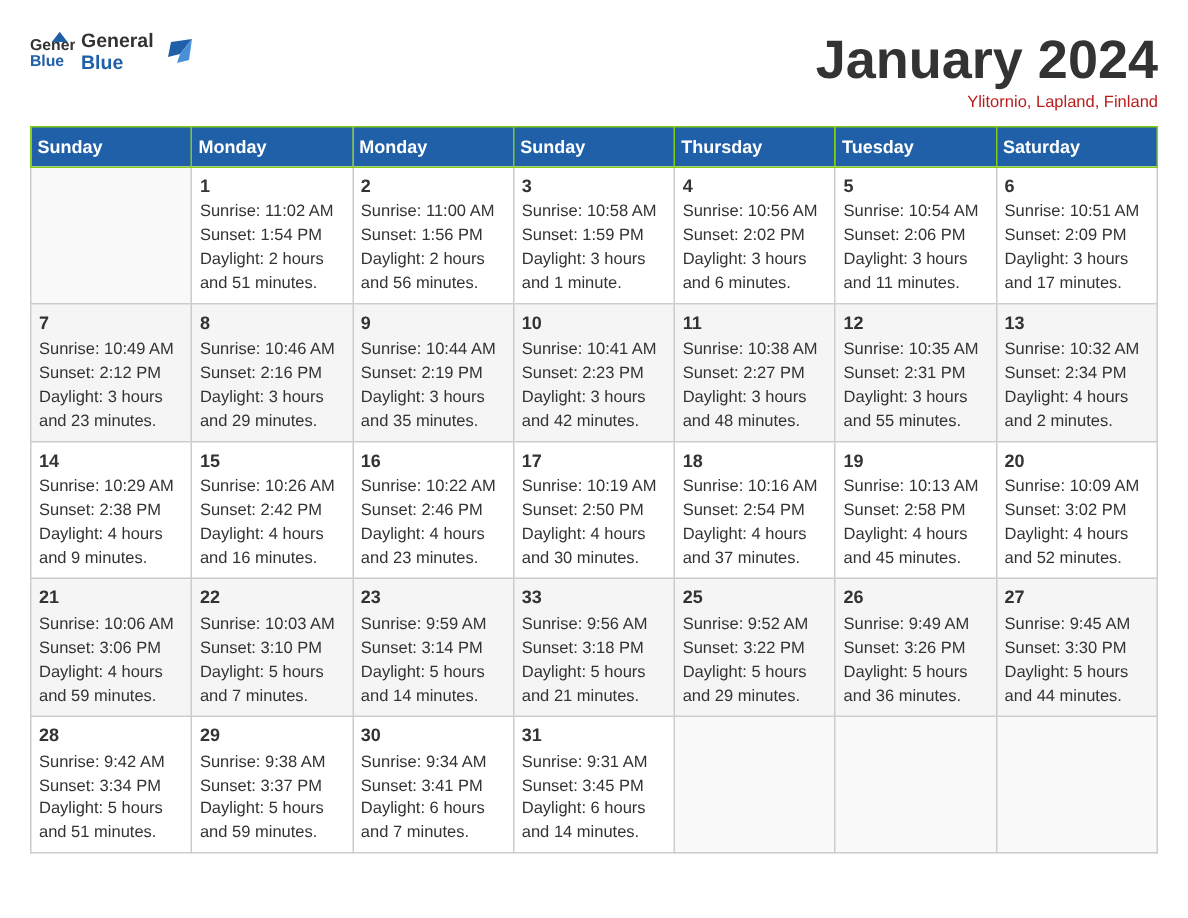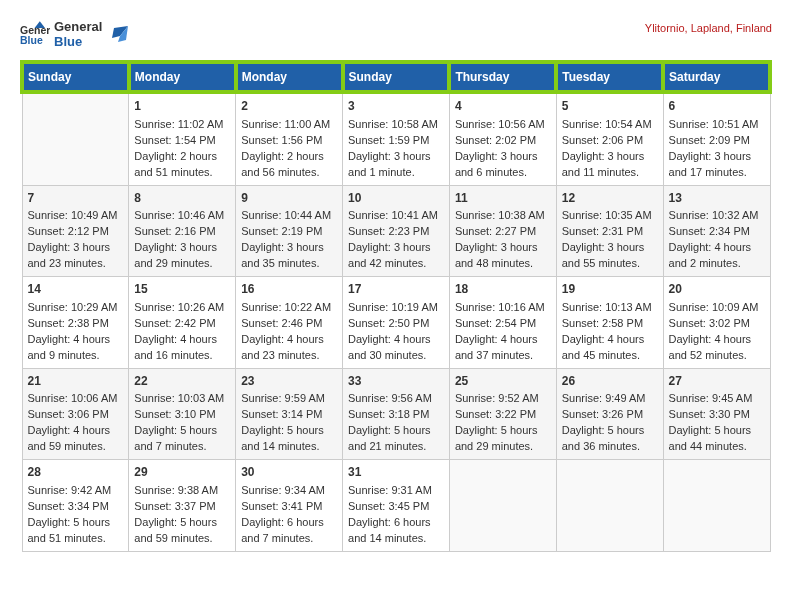--- a/index.html
+++ b/index.html
@@ -43,21 +43,21 @@
       width: 100%;
       border-collapse: collapse;
       font-size: 11px;
     }
     thead tr th {
       background-color: #2060a8;
       color: white;
       padding: 6px 4px;
       text-align: left;
       font-size: 12px;
-      border: 4px solid #84cc16;
+      border: 1px solid #84cc16;
     }
     tbody tr td {
       border: 1px solid #ccc;
       vertical-align: top;
       padding: 4px 5px;
       width: calc(100% / 7);
       height: 80px;
       color: #333;
       line-height: 1.4;
     }
@@ -98,20 +98,21 @@
     <div>
       <div style="font-size:13px;font-weight:bold;color:#333;line-height:1.15;">General</div>
       <div style="font-size:13px;font-weight:bold;color:#2060a8;line-height:1.15;">Blue</div>
     </div>
     <svg width="22" height="22" viewBox="0 0 22 22">
       <polygon points="8,4 22,2 14,12 6,14" fill="#2060a8"></polygon>
       <polygon points="14,12 22,2 20,16 12,18" fill="#4a90d9"></polygon>
     </svg>
   </div>
   <div class="title-block">
+    <div class="month-title">January 2024</div>
     <div class="subtitle">Ylitornio, Lapland, Finland</div>
   </div>
 </div>
 
 <table>
   <thead>
     <tr>
     <th>Sunday</th>
         <th>Monday</th>
         <th>Monday</th>

